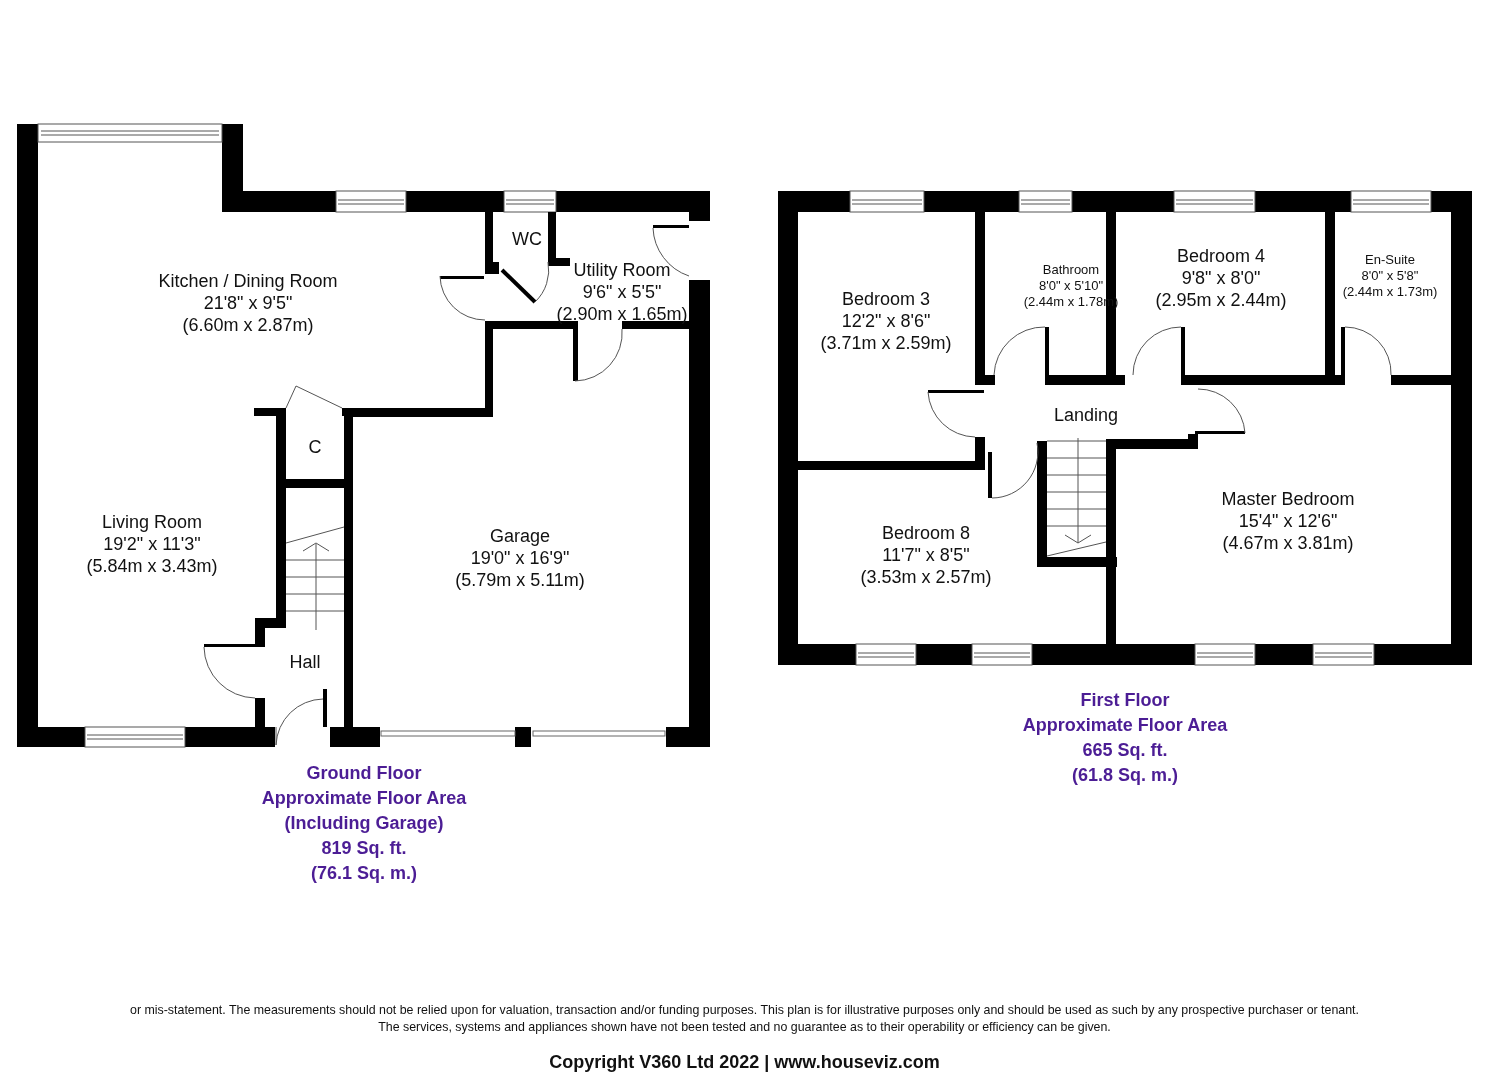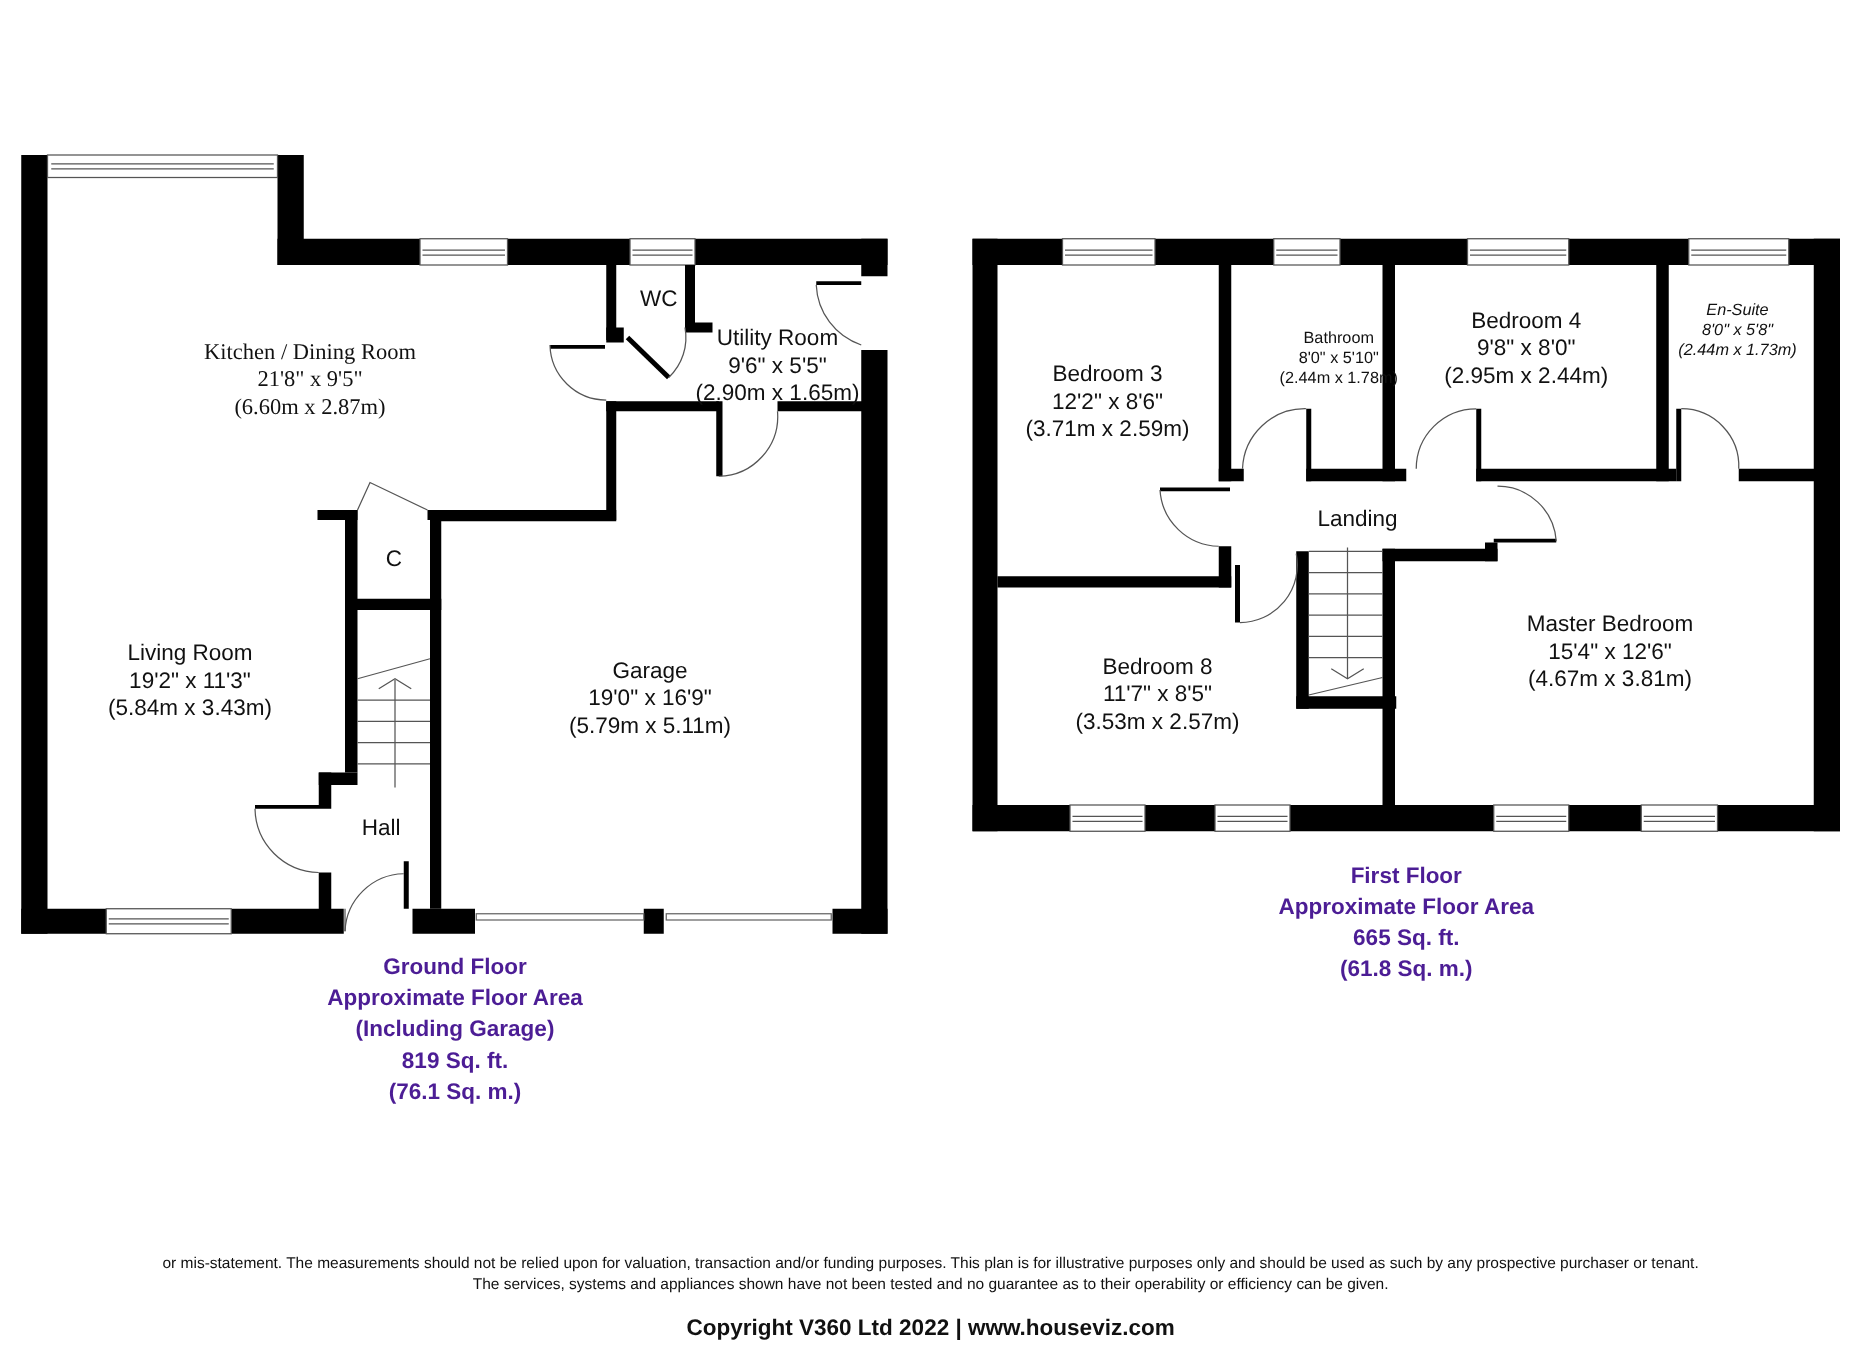--- a/index.html
+++ b/index.html
@@ -191,21 +191,21 @@
     <line x1="1047" y1="475" x2="1106" y2="475"></line>
     <line x1="1047" y1="492" x2="1106" y2="492"></line>
     <line x1="1047" y1="509" x2="1106" y2="509"></line>
     <line x1="1047" y1="526" x2="1106" y2="526"></line>
     <line x1="1047" y1="556" x2="1106" y2="542"></line>
     <line x1="1078" y1="438" x2="1078" y2="543"></line>
     <path d="M1065 535 L1078 543 L1091 535"></path>
   </g>
 </svg>
 
-<div class="lbl f18" style="left:128px; top:271px; width:240px;font-family:Liberation Serif, serif;">
+<div class="lbl f18" style="left:128px; top:271px; width:240px;">
   <span>Kitchen / Dining Room</span>
   <span>21'8" x 9'5"</span>
   <span>(6.60m x 2.87m)</span>
 </div>
 <div class="lbl f14" style="left:556px; top:260px; width:132px;">
   <span>Utility Room</span>
   <span>9'6" x 5'5"</span>
   <span>(2.90m x 1.65m)</span>
 </div>
 <div class="lbl f18" style="left:497px; top:229px; width:60px;">
@@ -236,21 +236,21 @@
 <div class="lbl f13" style="left:985px; top:262px; width:100px;margin-left:36px;">
   <span>Bathroom</span>
   <span>8'0" x 5'10"</span>
   <span>(2.44m x 1.78m)</span>
 </div>
 <div class="lbl f18" style="left:1126px; top:246px; width:190px;">
   <span>Bedroom 4</span>
   <span>9'8" x 8'0"</span>
   <span>(2.95m x 2.44m)</span>
 </div>
-<div class="lbl f13" style="left:1334px; top:240px; width:112px;font-style:italic;">
+<div class="lbl f13" style="left:1334px; top:252px; width:112px;">
   <span>En-Suite</span>
   <span>8'0" x 5'8"</span>
   <span>(2.44m x 1.73m)</span>
 </div>
 <div class="lbl f18" style="left:1036px; top:405px; width:100px;">
   <span>Landing</span>
 </div>
 <div class="lbl f18" style="left:836px; top:523px; width:180px;">
   <span>Bedroom 8</span>
   <span>11'7" x 8'5"</span>

